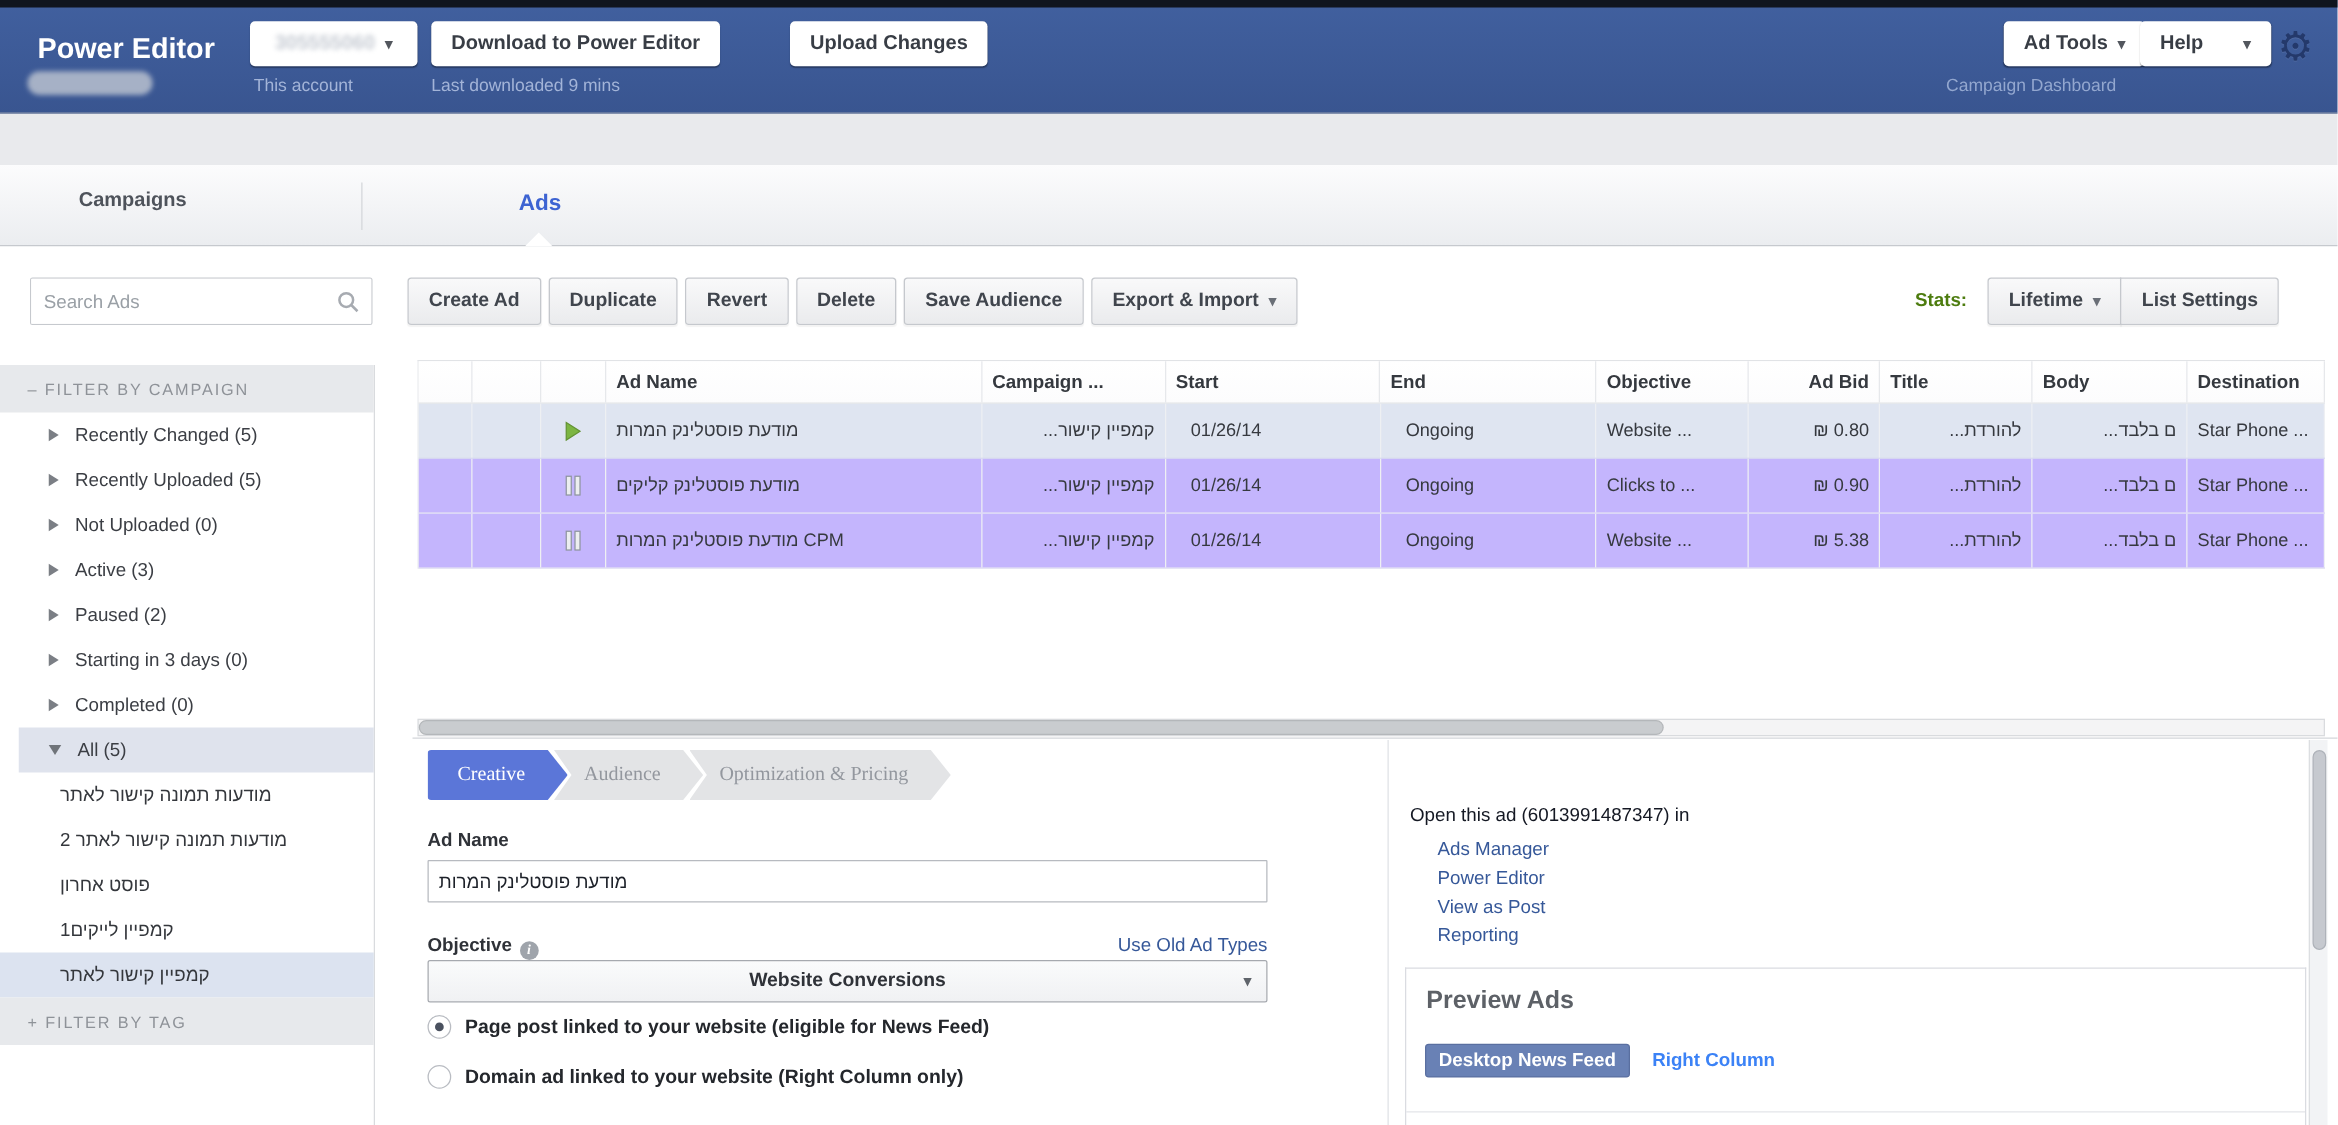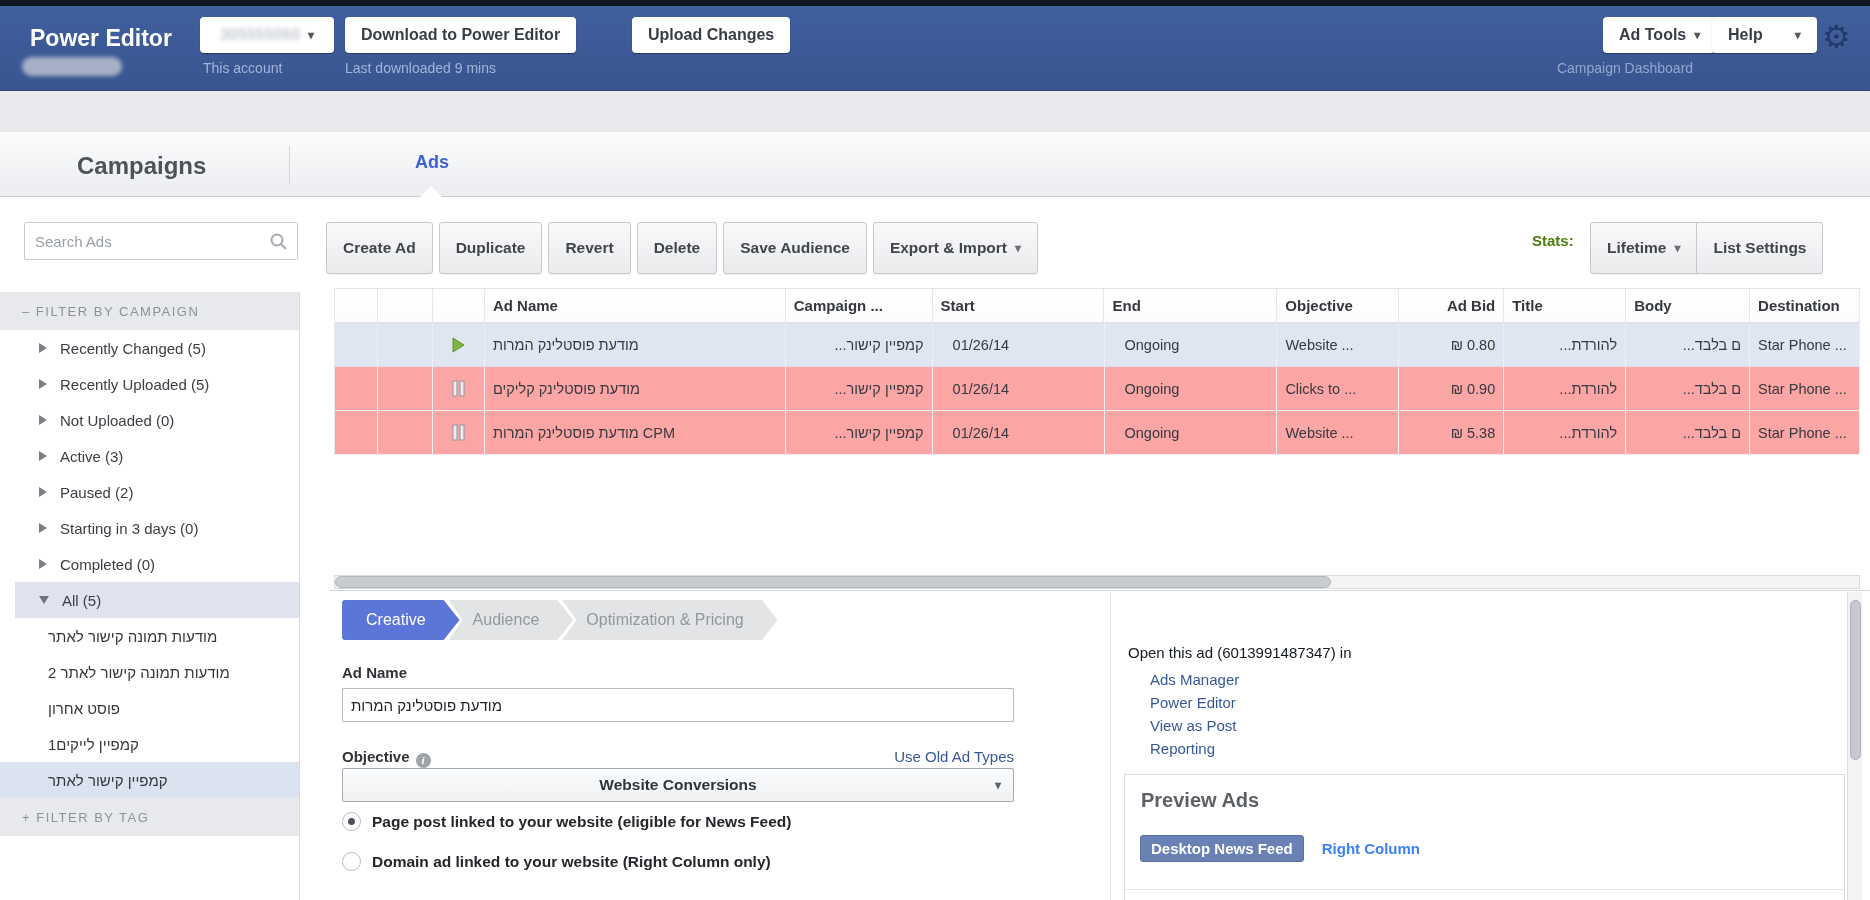--- a/index.html
+++ b/index.html
@@ -22,36 +22,36 @@
   #account-btn { left:200px; top:17px; width:134px; }
   #account-num { color:#c6cbd3; filter:blur(2px); margin-right:8px; }
   .caret { font-size:12px; color:#53575e; line-height:1; }
   #gear { position:absolute; left:1822px; top:18px; font-size:32px; color:#24396b;
           text-shadow:0 1px 0 rgba(255,255,255,.08); }
 
   
   #grayband { position:absolute; left:0; top:91px; width:1870px; height:41px; background:#e9eaed; }
   #tabrow { position:absolute; left:0; top:132px; width:1870px; height:65px;
             background:linear-gradient(180deg,#fcfcfd,#ebedf0); border-bottom:1px solid #c6c9ce; }
-  #tab-campaigns { position:absolute; left:77px; top:20px; font-size:24px; font-weight:bold; color:#4e535b; }
+  #tab-campaigns { position:absolute; left:63px; top:20px; font-size:16px; font-weight:bold; color:#4e535b; }
   #tabrow .vdiv { position:absolute; left:289px; top:14px; width:1px; height:38px; background:#d3d6da; }
   #tab-ads { position:absolute; left:415px; top:20px; font-size:18px; font-weight:bold; color:#3d63d2; }
   #ads-notch { position:absolute; left:420px; top:54px; width:0; height:0;
                border-left:11px solid transparent; border-right:11px solid transparent;
                border-bottom:11px solid #fff; }
 
   
   #search-wrap { position:absolute; left:24px; top:222px; width:274px; height:38px;
                  border:1px solid #c6c9ce; border-radius:2px; background:#fff; }
   #search-wrap input { width:100%; height:100%; border:0; outline:none; padding:0 34px 0 10px;
                        font-size:15px; color:#444; font-family:inherit; }
   #search-wrap input::placeholder { color:#9aa0a6; }
   #search-icon { position:absolute; right:8px; top:9px; }
   #tb-buttons { position:absolute; left:326px; top:222px; display:flex; gap:6px; }
-  .btn { height:52px; padding:0 16px; display:flex; align-items:center; gap:8px;
+  .btn { height:38px; padding:0 16px; display:flex; align-items:center; gap:8px;
          background:linear-gradient(180deg,#f9f9fa,#eaebed); border:1px solid #c5c8cd;
          border-radius:3px; font-weight:bold; font-size:15.5px; color:#40454d;
          box-shadow:0 1px 1px rgba(0,0,0,.05); cursor:default; white-space:nowrap; }
   .btn .caret { color:#6a6f77; }
   #stats-label { position:absolute; left:1532px; top:232px; font-weight:bold; font-size:15px; color:#4d7c0f; }
   #stats-group { position:absolute; left:1590px; top:222px; display:flex; }
   #stats-group .btn:first-child { border-radius:3px 0 0 3px; }
   #stats-group .btn:last-child { border-radius:0 3px 3px 0; margin-left:-1px; }
 
   
@@ -69,41 +69,41 @@
   .side-camp { height:36px; display:flex; align-items:center; padding-left:48px;
                font-size:15px; color:#34373c; cursor:default; }
   .side-camp.selc { background:#dce3f0; }
 
   
   #grid { position:absolute; left:334px; top:288px; width:1526px;
           border-top:1px solid #e1e3e6; border-left:1px solid #e8eaed; }
   .g-head { display:flex; height:34px; border-bottom:1px solid #dfe1e4;
             background:linear-gradient(180deg,#fff,#fcfcfd); }
   .g-head .g-cell { font-weight:bold; font-size:15px; color:#35393f; border-right:1px solid #e6e8eb; }
-  .g-row { display:flex; height:44px; border-bottom:1px solid #eceef1; background:#fca5a5; }
+  .g-row { display:flex; height:44px; border-bottom:1px solid #eceef1; background:#c4b5fd; }
   .g-row.sel { background:#dfe5f1; border-bottom:1px solid #d9dfec; }
   .g-cell { display:flex; align-items:center; padding:0 8px; font-size:14.5px; color:#36393f;
             overflow:hidden; white-space:nowrap; border-right:1px solid #eef0f3; }
   .g-cell.right { justify-content:flex-end; }
   .g-cell.center { justify-content:center; padding:0; }
   .g-cell.pad20 { padding-left:20px; }
 
   
   #hscroll { position:absolute; left:334px; top:575px; width:1526px; height:14px;
              background:#f4f4f5; border:1px solid #d9dbde; }
   #hscroll .thumb { position:absolute; left:0; top:0; width:996px; height:12px;
                     background:#c9cccf; border:1px solid #b4b7ba; border-radius:6px; }
 
   
   #panel-border { position:absolute; left:330px; top:590px; width:1540px; border-top:1px solid #d4d6da; }
   #editor-tabs { position:absolute; left:342px; top:600px; display:flex; }
   .chev { position:relative; height:40px; line-height:40px; padding:0 34px 0 24px;
           background:#e3e4e6; color:#93979e; font-size:16px; cursor:default;
           clip-path:polygon(0 0, calc(100% - 16px) 0, 100% 50%, calc(100% - 16px) 100%, 0 100%, 14px 50%);
-          margin-left:-11px; filter:drop-shadow(3px 0 0 #fff); }
+          margin-left:-11px; filter:drop-shadow(3px 0 0 #fff);font-family:Liberation Serif, serif; }
   .chev.first { clip-path:polygon(0 0, calc(100% - 16px) 0, 100% 50%, calc(100% - 16px) 100%, 0 100%);
                 margin-left:0; border-radius:3px 0 0 3px; }
   .chev.active { background:#5b76d8; color:#fff; }
 
   .form-label { position:absolute; font-size:15px; font-weight:bold; color:#2f3238; }
   #adname-input { position:absolute; left:342px; top:688px; width:672px; height:34px;
                   border:1px solid #b7bac0; border-radius:1px; padding:0 8px; font-size:15px;
                   color:#1d2129; font-family:inherit; outline:none; }
   #info-icon { display:inline-block; width:15px; height:15px; margin-left:6px; border-radius:50%;
                background:#9fa4ab; color:#fff; font:italic bold 11px/15px "Liberation Serif", serif;

